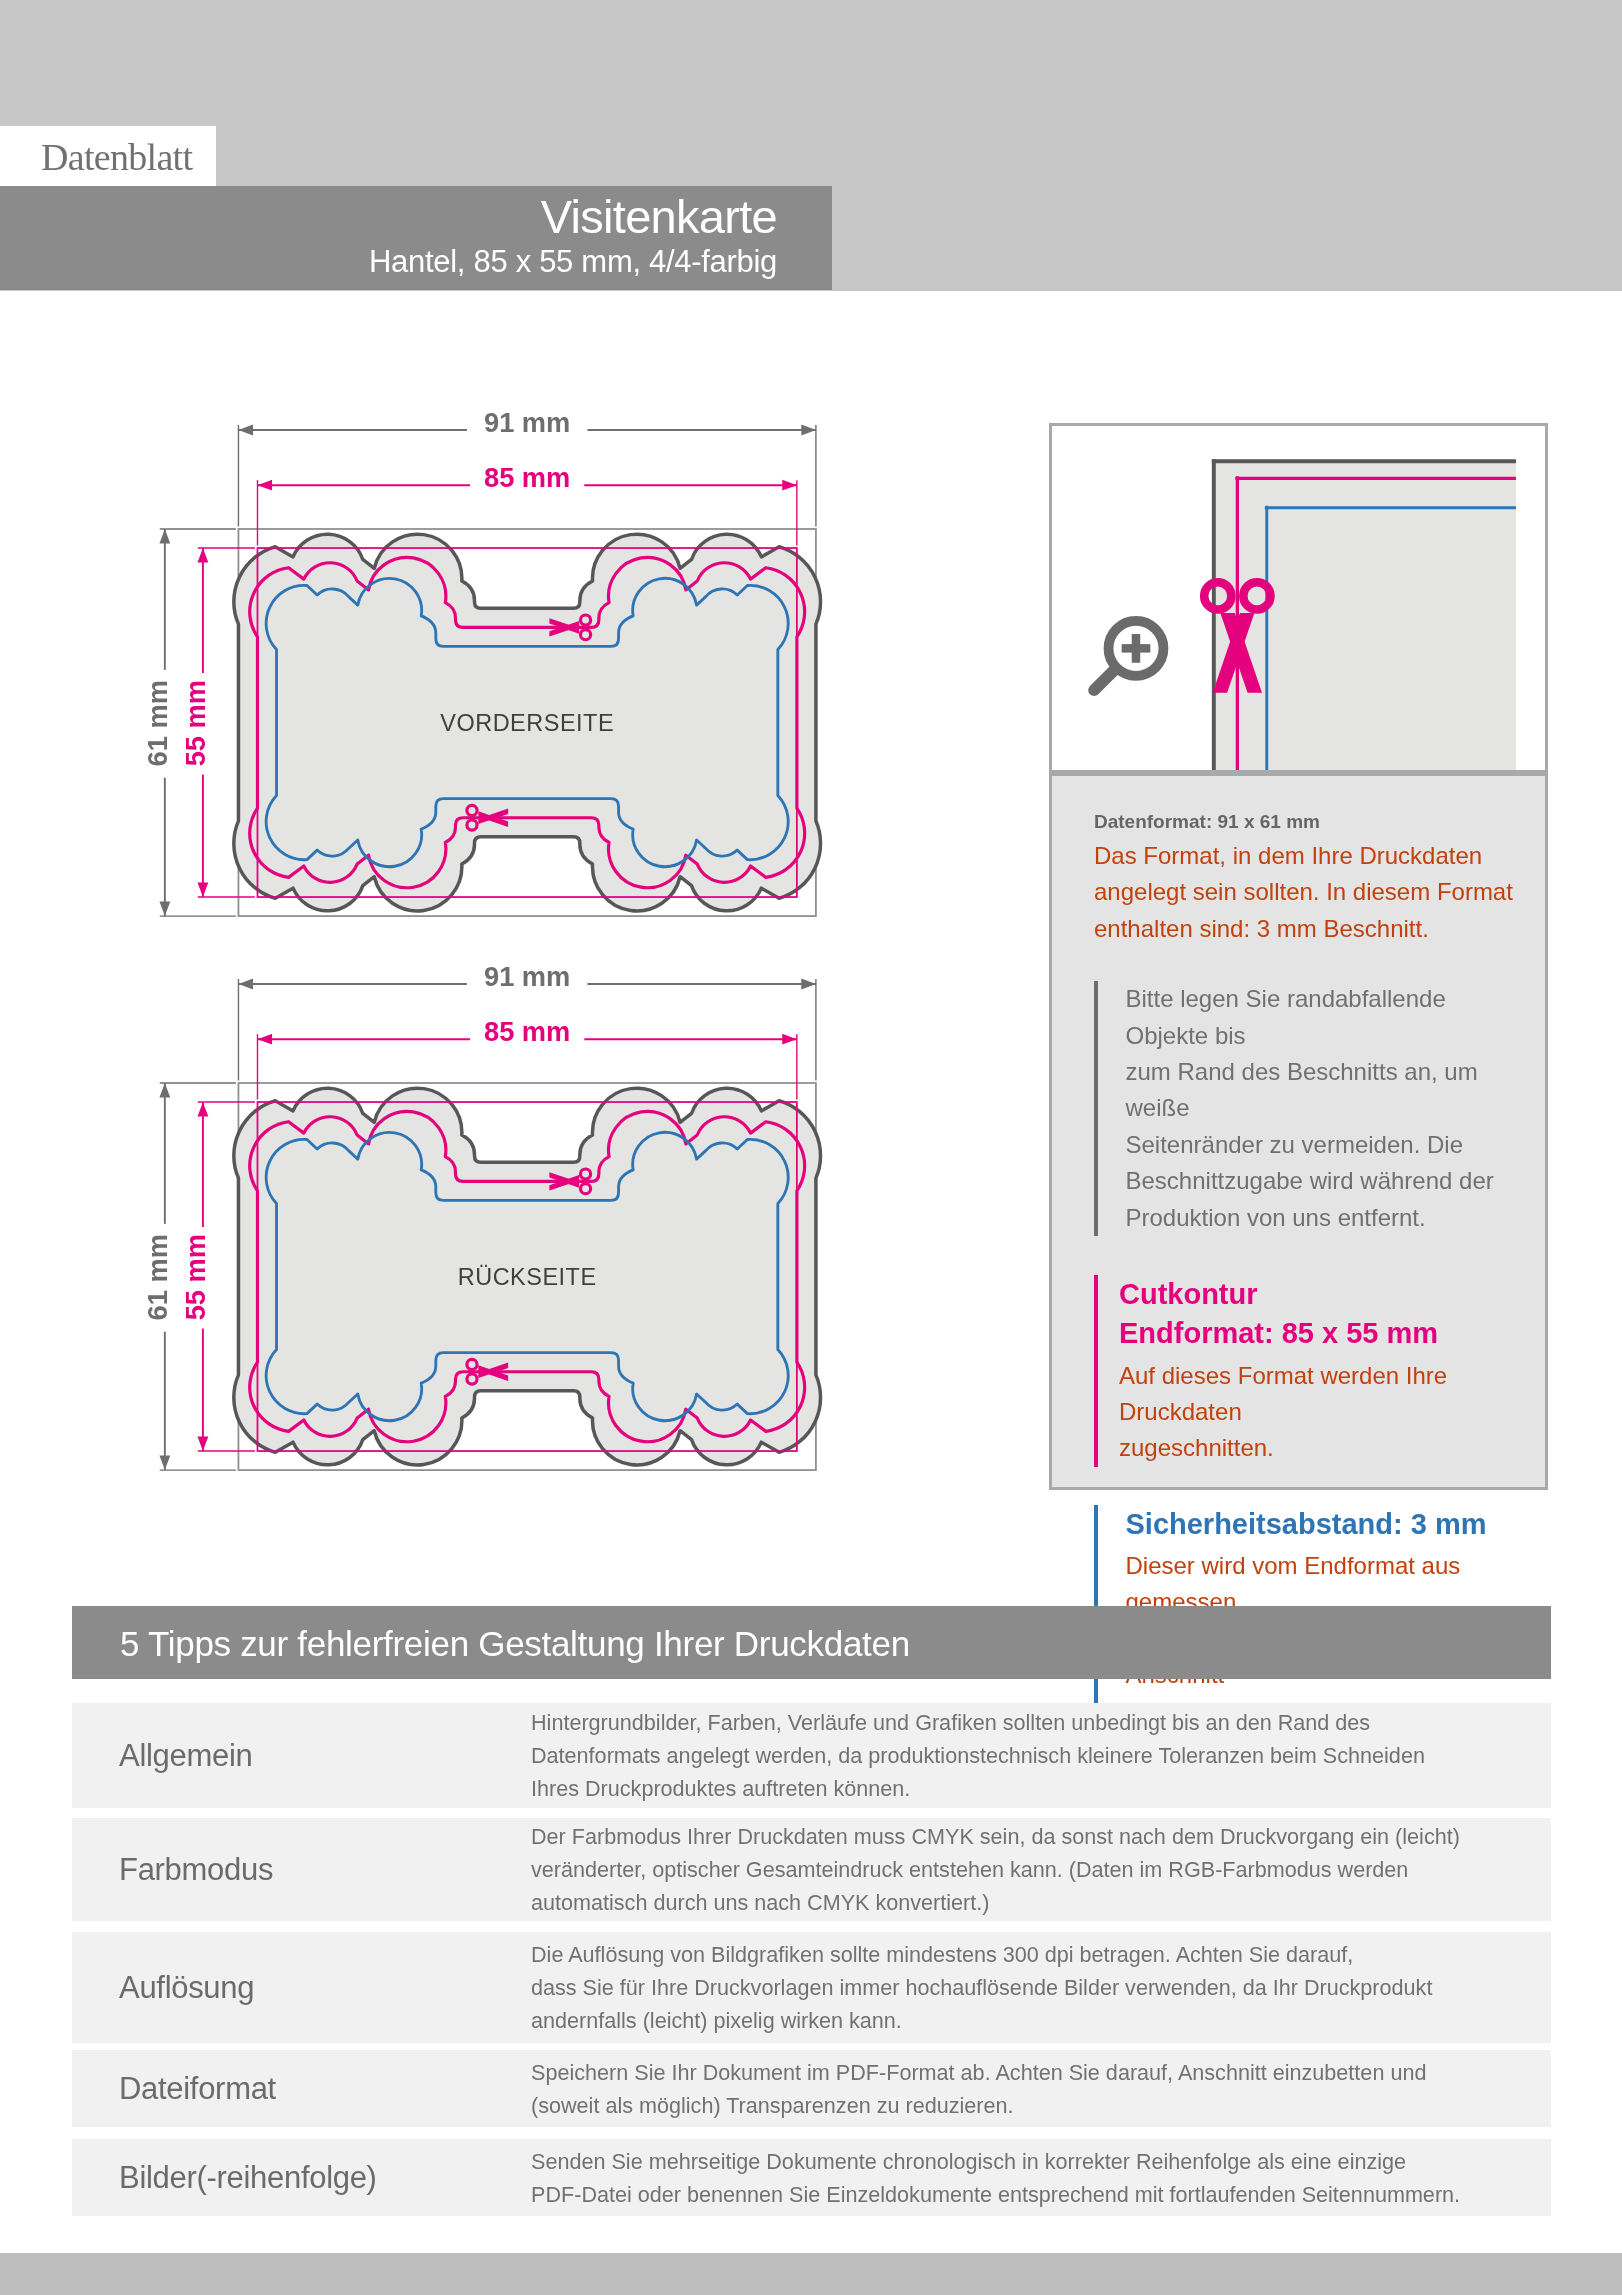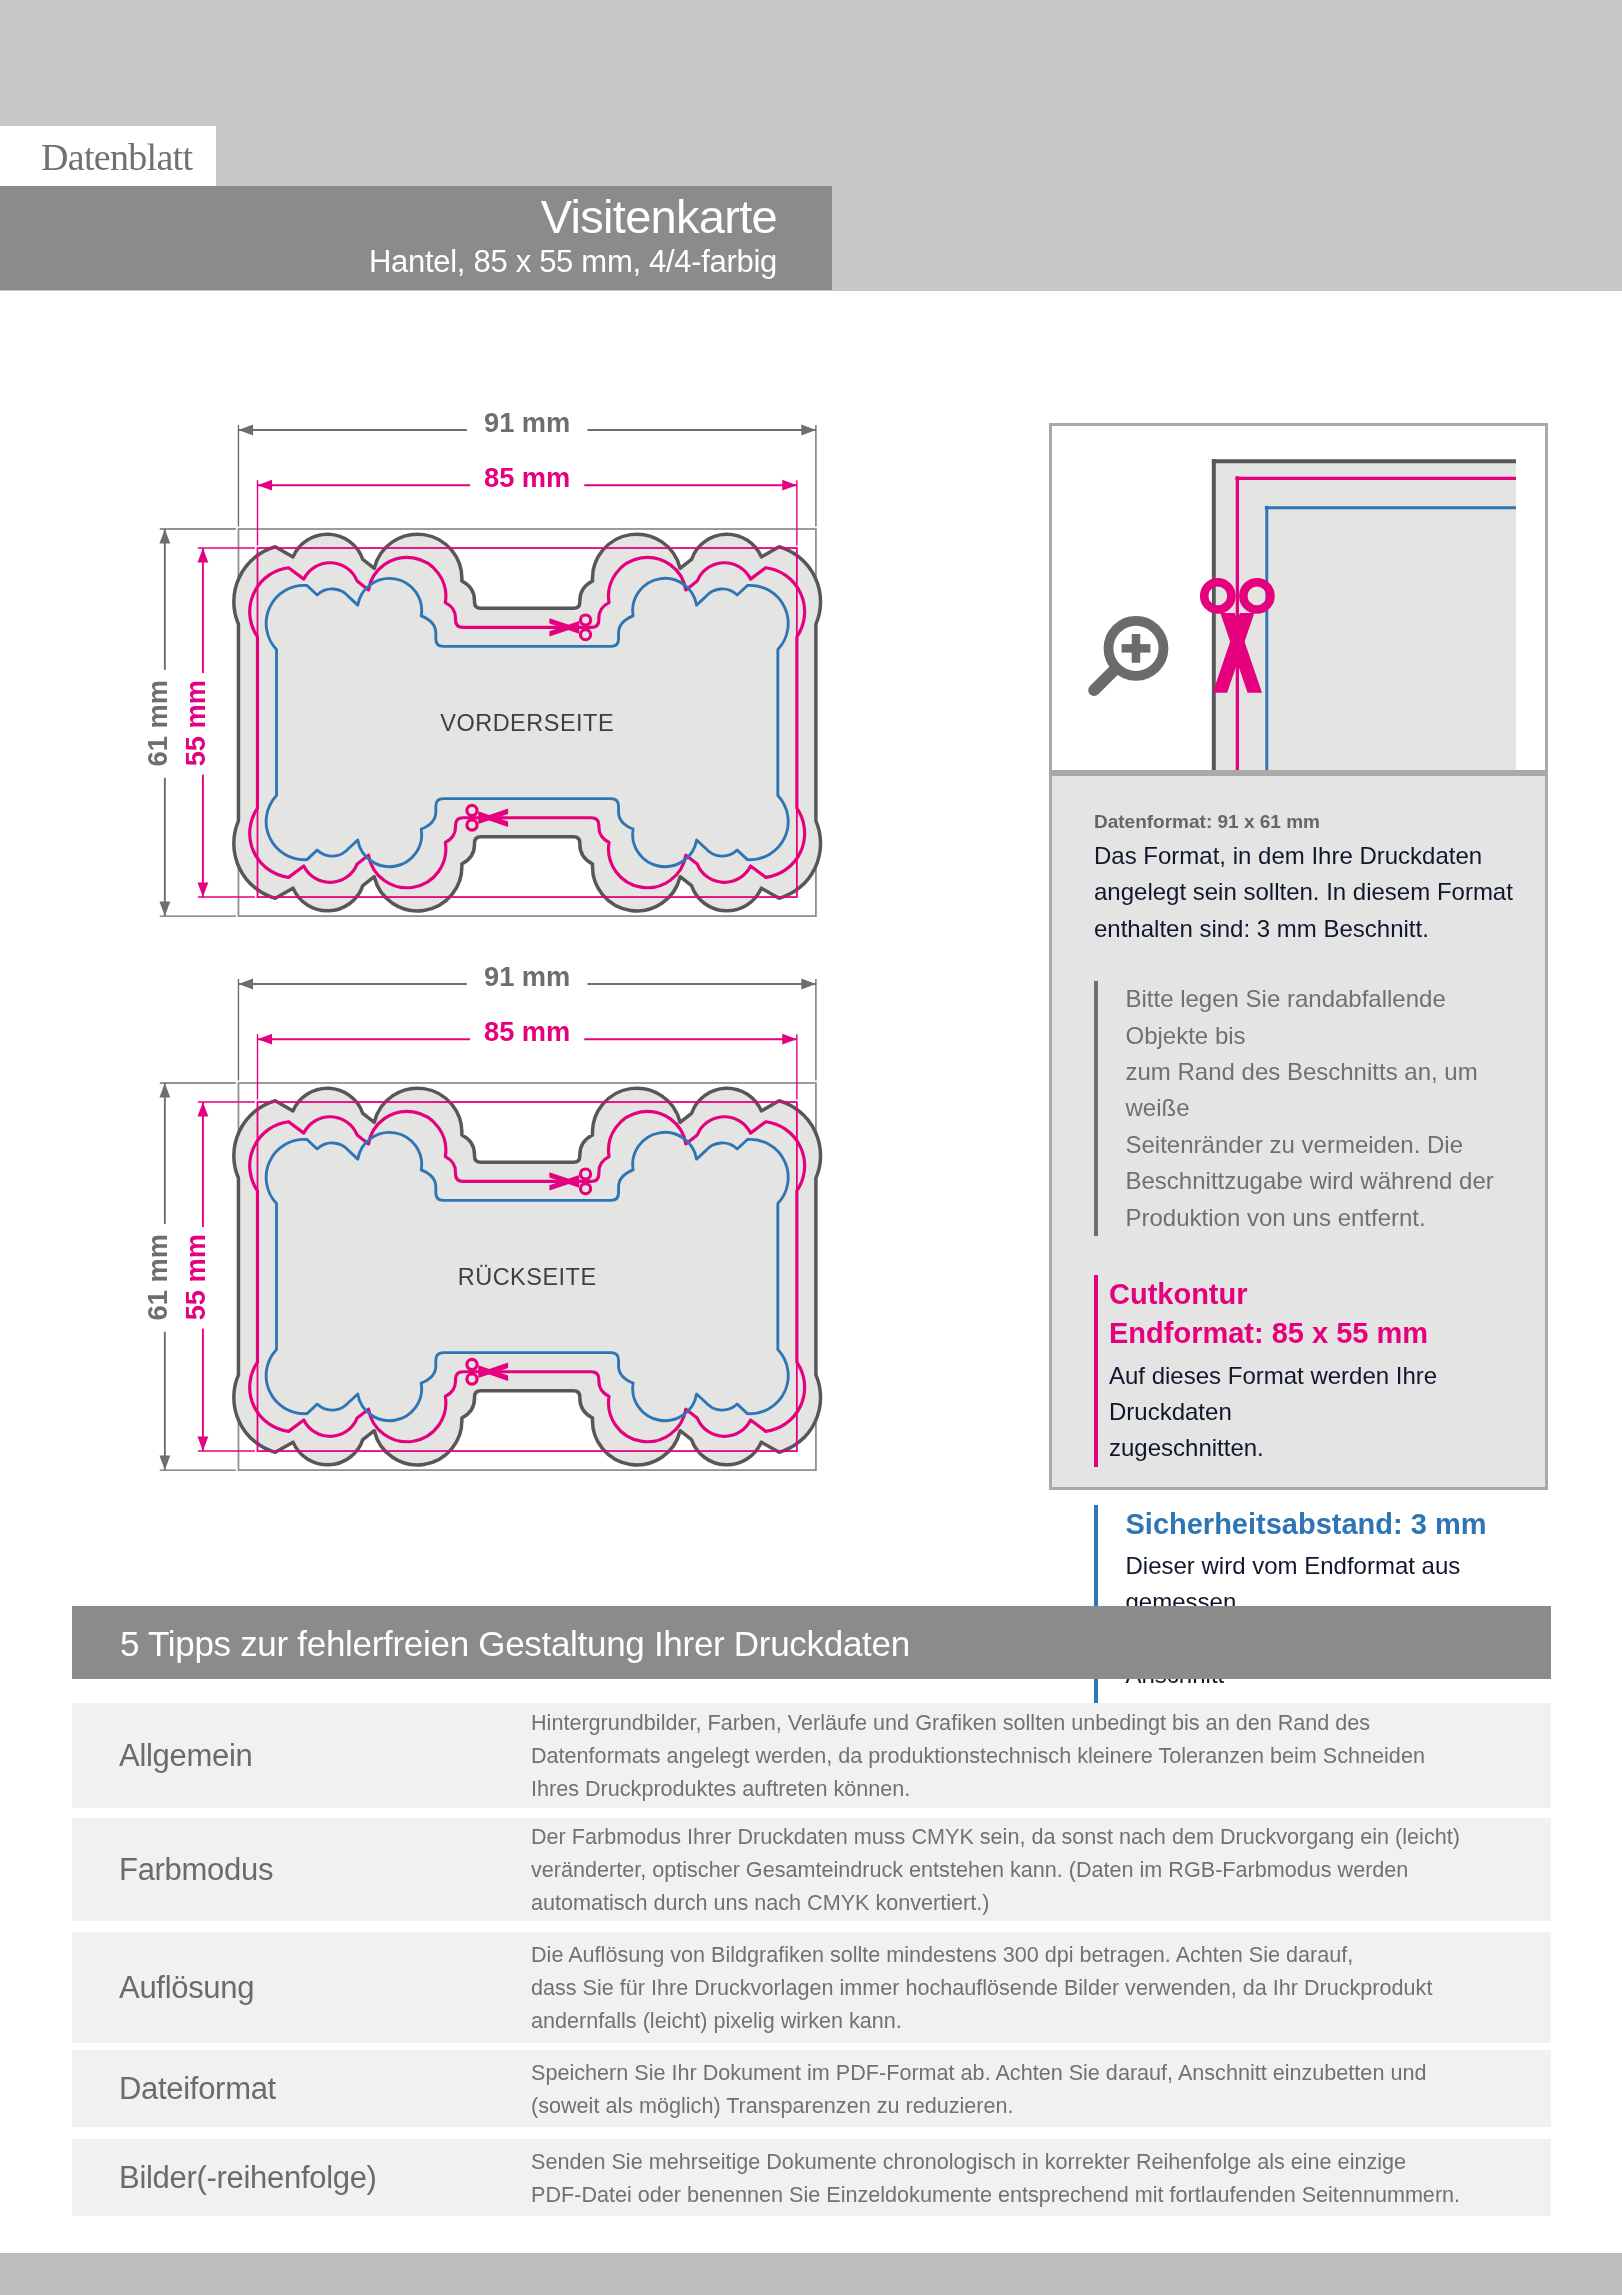--- a/index.html
+++ b/index.html
@@ -29,26 +29,26 @@
   .detail-box{
     left:1049px;top:423px;width:493px;height:344px;background:#ffffff;
     border:3.3px solid #a9a9a9;
   }
   .info-panel{
     left:1049px;top:773px;width:493px;height:711px;background:#e4e4e4;
     border:3.3px solid #a9a9a9;box-sizing:content-box;
   }
   .info-inner{padding:34px 26px 0 42px;}
   .info-h{font-size:19px;font-weight:700;color:#666666;line-height:1.25;}
-  .info-p{font-size:24px;color:#0f172a;line-height:1.52;white-space:pre-line;margin-top:3.9px;}
+  .info-p{font-size:24px;color:#c2410c;line-height:1.52;white-space:pre-line;margin-top:3.9px;}
   .info-note{
     margin-top:34px;border-left:4.6px solid #6e6e6e;padding-left:27.5px;
     font-size:24px;color:#707070;line-height:1.52;white-space:pre-line;
   }
-  .info-cut{margin-top:39px;border-left:4.6px solid #e5007d;padding-left:11px;}
+  .info-cut{margin-top:39px;border-left:4.6px solid #e5007d;padding-left:21px;}
   .info-cut .h{font-size:29px;font-weight:700;color:#e5007d;line-height:1.35;}
   .info-safe{margin-top:38px;border-left:4.6px solid #2e75b5;padding-left:27.5px;}
   .info-safe .h{font-size:29px;font-weight:700;color:#2e75b5;line-height:1.35;margin-top:32px;}
   .bold{font-weight:400;}
   
   .tips-banner{
     left:72px;top:1606px;width:1479px;height:73px;background:#8b8b8b;color:#ffffff;
     box-sizing:border-box;
   }
   .tips-banner span{display:block;padding-left:48px;line-height:75px;font-size:35px;letter-spacing:-0.3px;}

